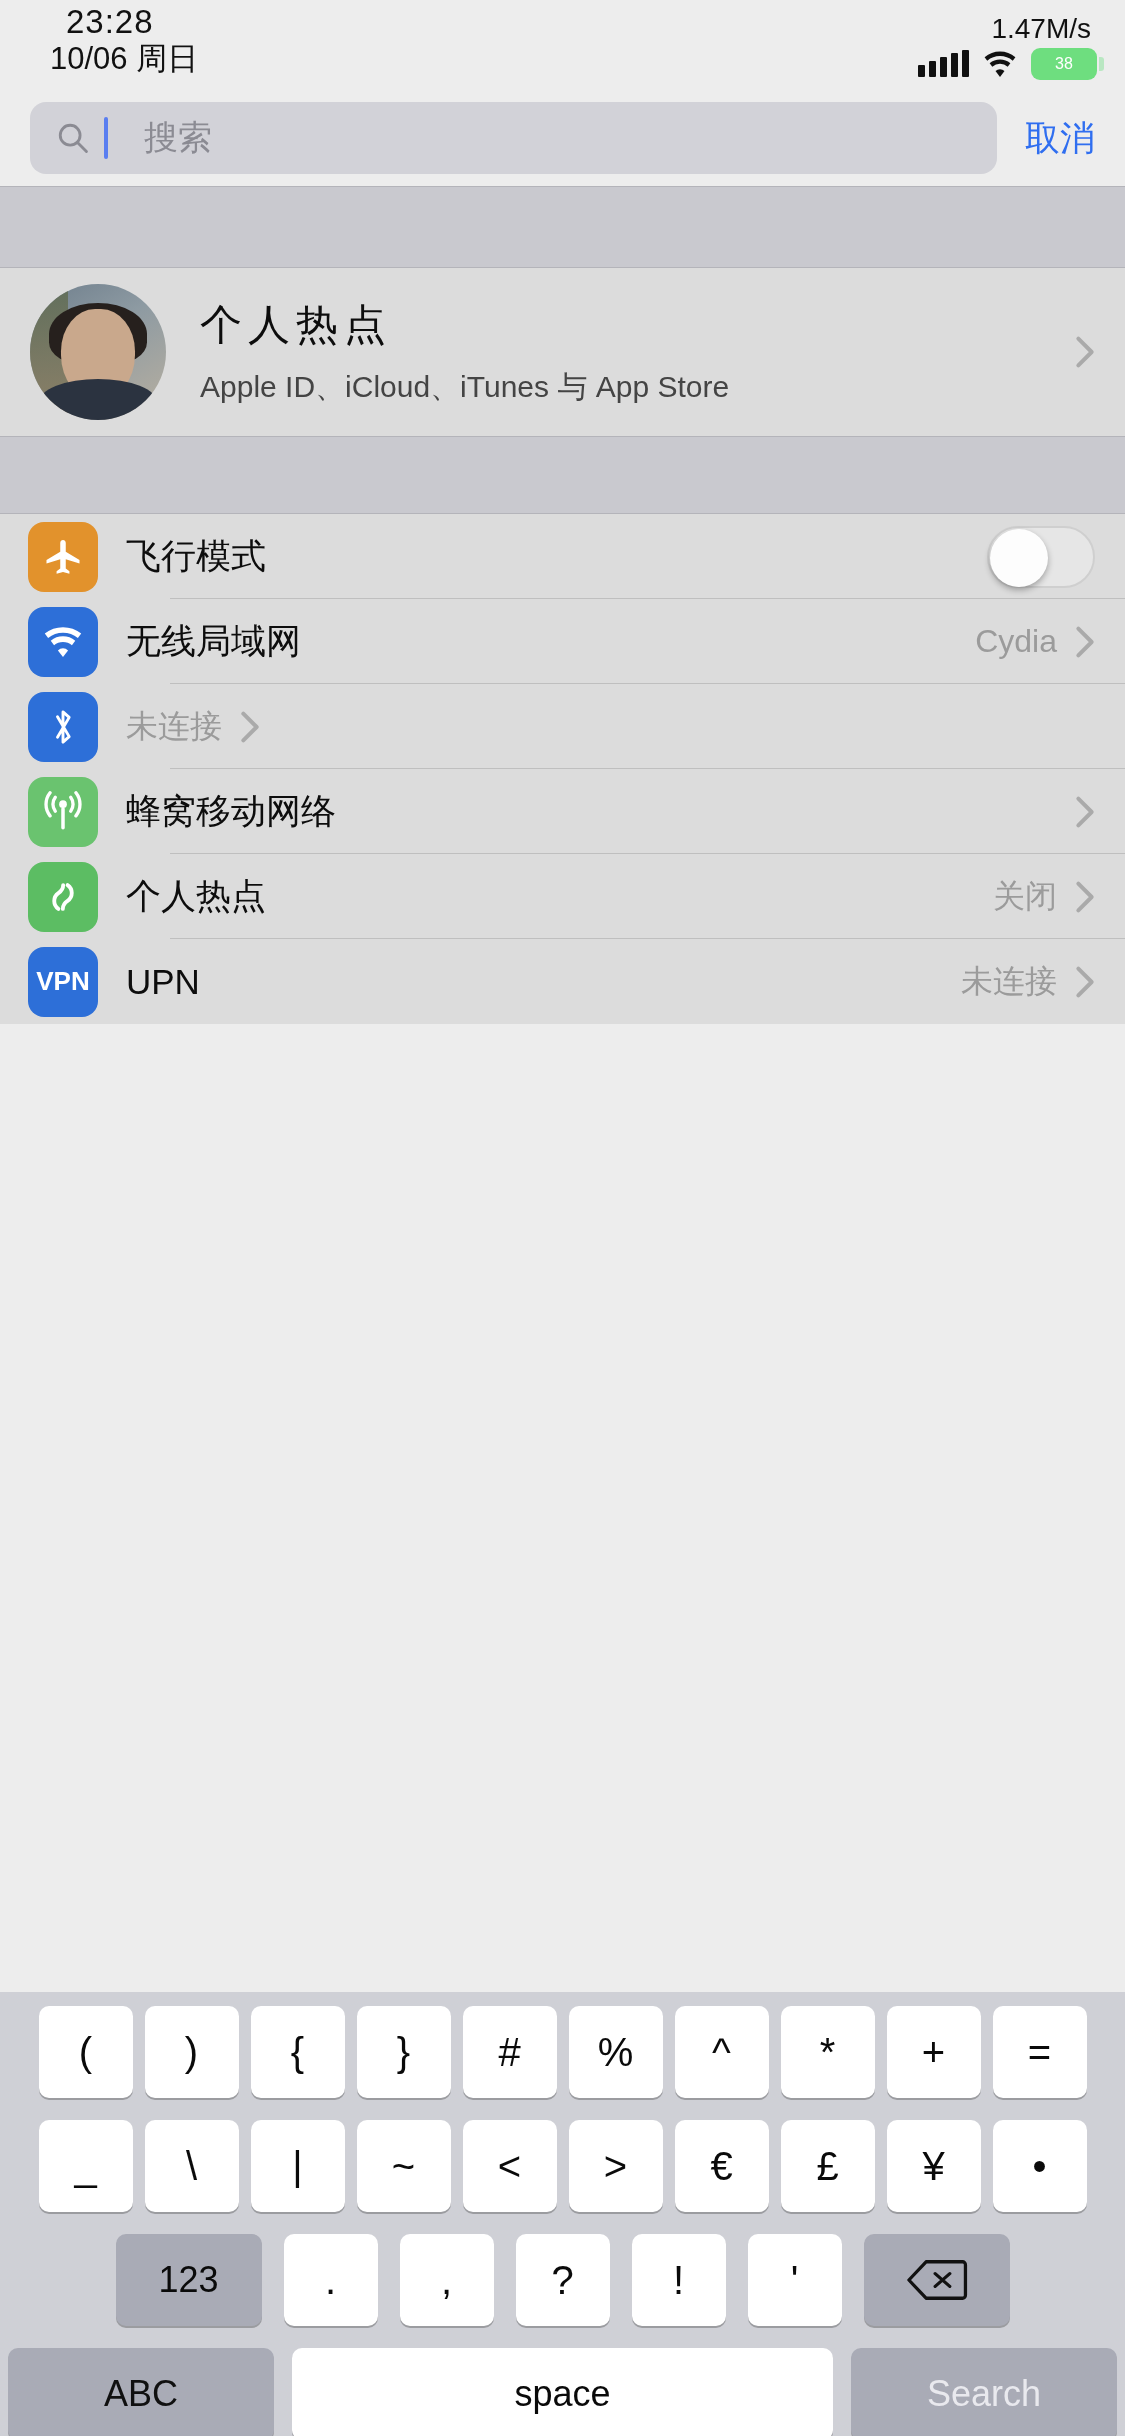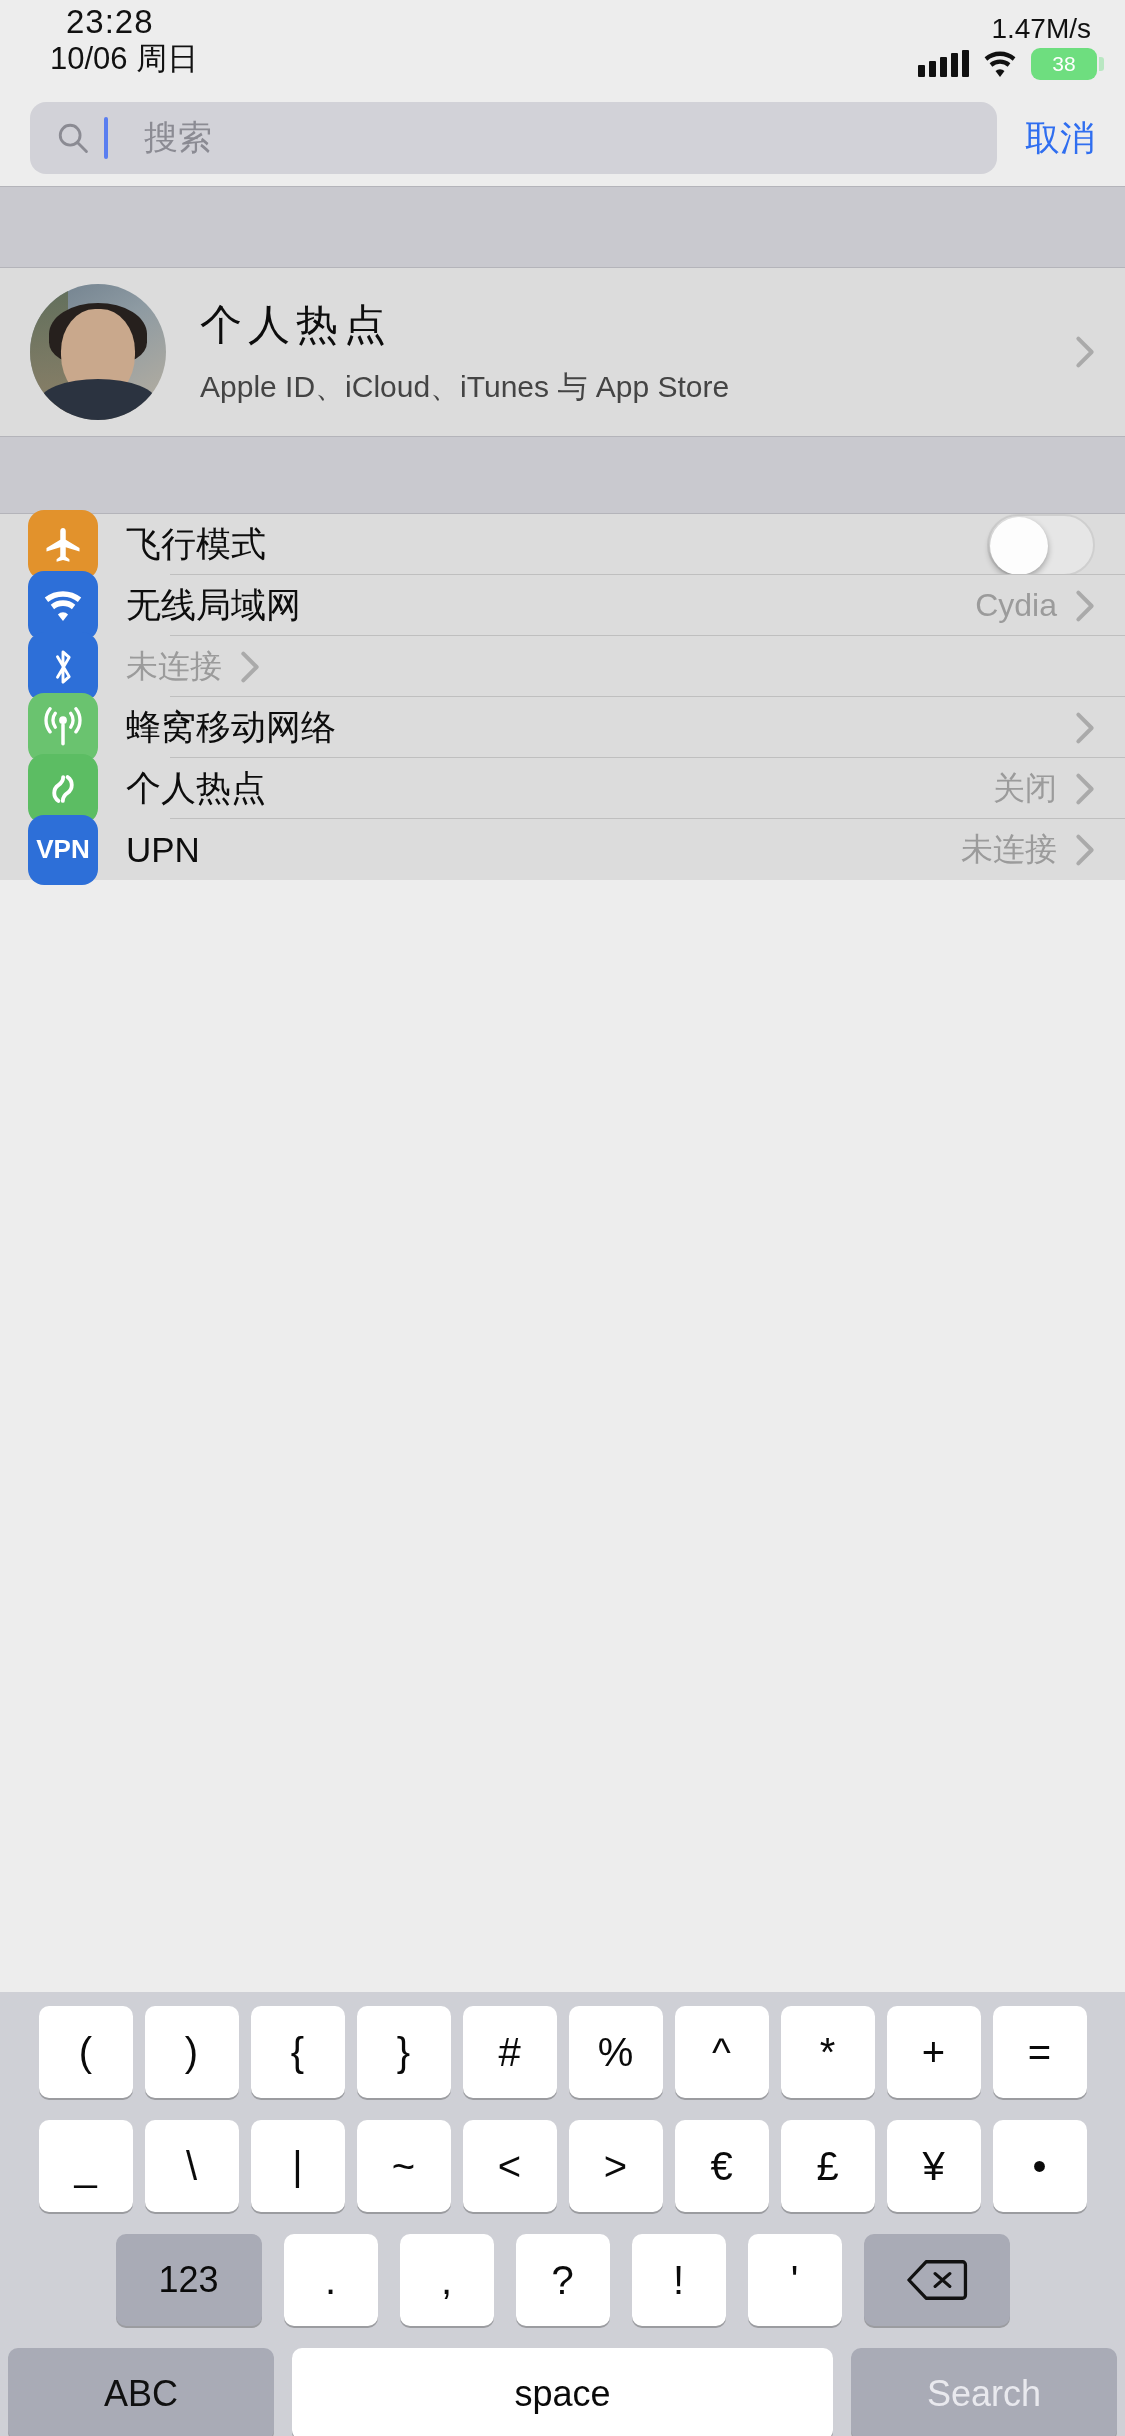--- a/index.html
+++ b/index.html
@@ -36,21 +36,21 @@
   .bars i:nth-child(3){height:20px;}
   .bars i:nth-child(4){height:24px;}
   .bars i:nth-child(5){height:27px;}
   .wifi-ic { width:34px; height:28px; }
   .battery {
     width:66px; height:32px; border-radius:9px;
     background:#6ede7f;
     display:flex; align-items:center; justify-content:center;
     position:relative;
   }
-  .battery span { font-size:21px; color:#ffffff; }
+  .battery span { font-size:16px; color:#ffffff; }
   .battery:after {
     content:""; position:absolute; right:-7px; top:9px;
     width:5px; height:14px; background:#b9e7c2; border-radius:0 3px 3px 0;
   }
 
   
   .searchbar-row {
     height:96px;
     display:flex; align-items:center;
     padding:0 30px 0 30px;
@@ -85,21 +85,21 @@
     background:#c9c9cf;
     border-top:1px solid #b4b4ba;
     border-bottom:1px solid #b4b4ba;
   }
   .gap-1 { height:82px; }
   .gap-2 { height:78px; }
 
   .cell-group { background:#dcdcdc; }
   .cell {
     display:flex; align-items:center;
-    height:61px;
+    height:85px;
     padding-left:28px;
     position:relative;
     background:#dcdcdc;
   }
   .cell.profile { height:168px; padding-left:30px; }
   .cell .sep {
     position:absolute; left:170px; right:0; bottom:0;
     height:1px; background:#bfbfbf;
   }
 

